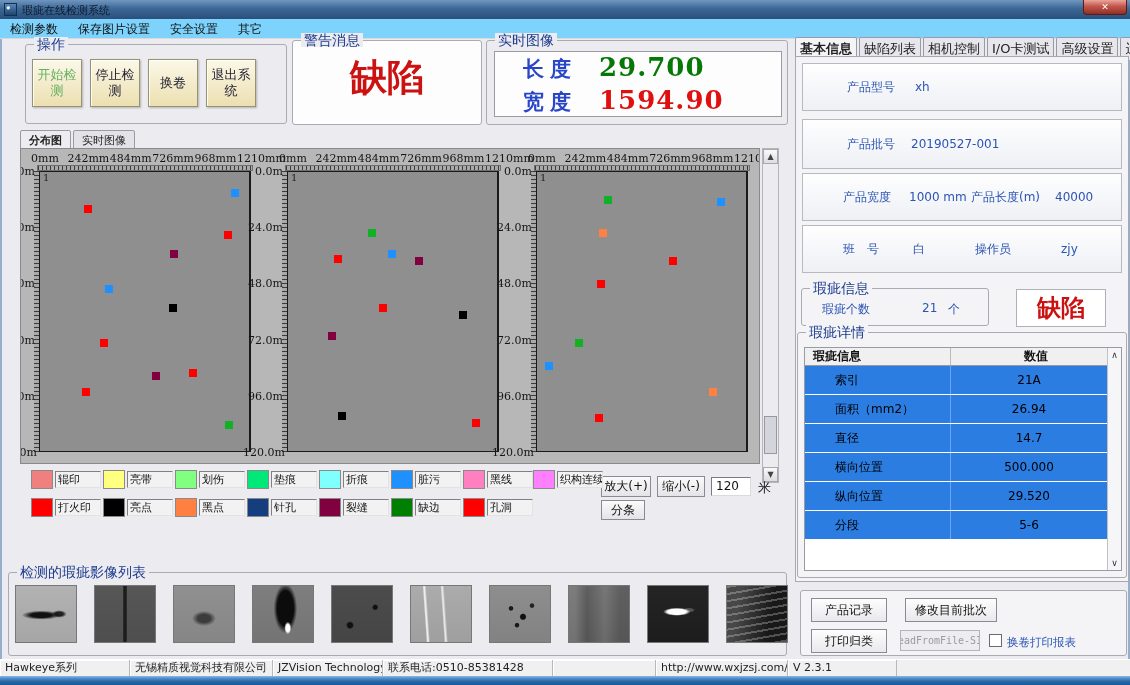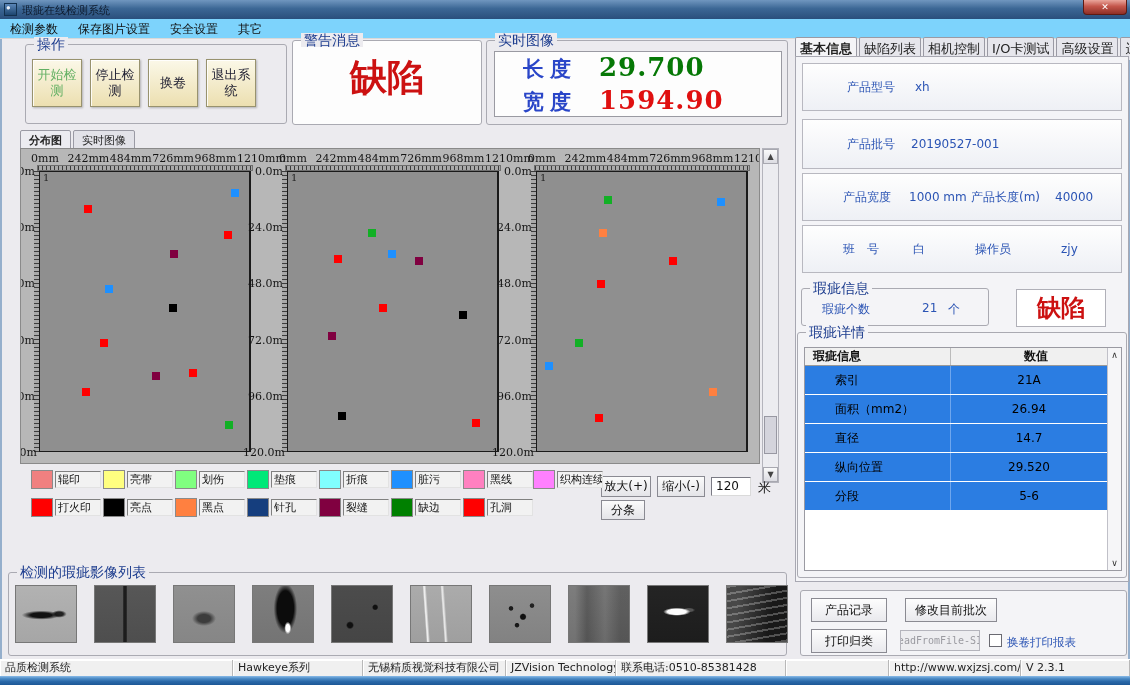--- a/index.html
+++ b/index.html
@@ -272,21 +272,20 @@
       <div class="thumb th3" style="left: 243px;"></div>
       <div class="thumb th4" style="left: 322px;"></div>
       <div class="thumb th5" style="left: 401px;"></div>
       <div class="thumb th6" style="left: 480px;"></div>
       <div class="thumb th7" style="left: 559px;"></div>
       <div class="thumb th8" style="left: 638px;"></div>
       <div class="thumb th9" style="left: 717px;"></div>
     </div>
 
   <div id="statusbar">
-      <div class="status-seg" style="width: 233px;">品质检测系统</div>
       <div class="status-seg" style="width: 130px;">Hawkeye系列</div>
       <div class="status-seg" style="width: 143px;">无锡精质视觉科技有限公司</div>
       <div class="status-seg" style="width: 110px;">JZVision Technology Co., Ltd.</div>
       <div class="status-seg" style="width: 170px;">联系电话:0510-85381428</div>
       <div class="status-seg" style="width: 103px;"></div>
       <div class="status-seg" style="width: 132px;">http://www.wxjzsj.com/</div>
       <div class="status-seg" style="width: 109px;">V 2.3.1</div>
     </div>
   <div id="taskbar"></div>
 
@@ -340,20 +339,24 @@
           <div class="dt-c1">索引</div>
           <div class="dt-c2">21A</div>
         </div>
         <div class="dt-row" style="background: rgb(43, 125, 226);">
           <div class="dt-c1">面积（mm2）</div>
           <div class="dt-c2">26.94</div>
         </div>
         <div class="dt-row" style="background: rgb(43, 125, 226);">
           <div class="dt-c1">直径</div>
           <div class="dt-c2">14.7</div>
+        </div>
+        <div class="dt-row" style="background: rgb(43, 125, 226);">
+          <div class="dt-c1">横向位置</div>
+          <div class="dt-c2">500.000</div>
         </div>
         <div class="dt-row" style="background: rgb(43, 125, 226);">
           <div class="dt-c1">纵向位置</div>
           <div class="dt-c2">29.520</div>
         </div>
         <div class="dt-row" style="background: rgb(43, 125, 226);">
           <div class="dt-c1">分段</div>
           <div class="dt-c2">5-6</div>
         </div>
         <div class="dt-scroll">

